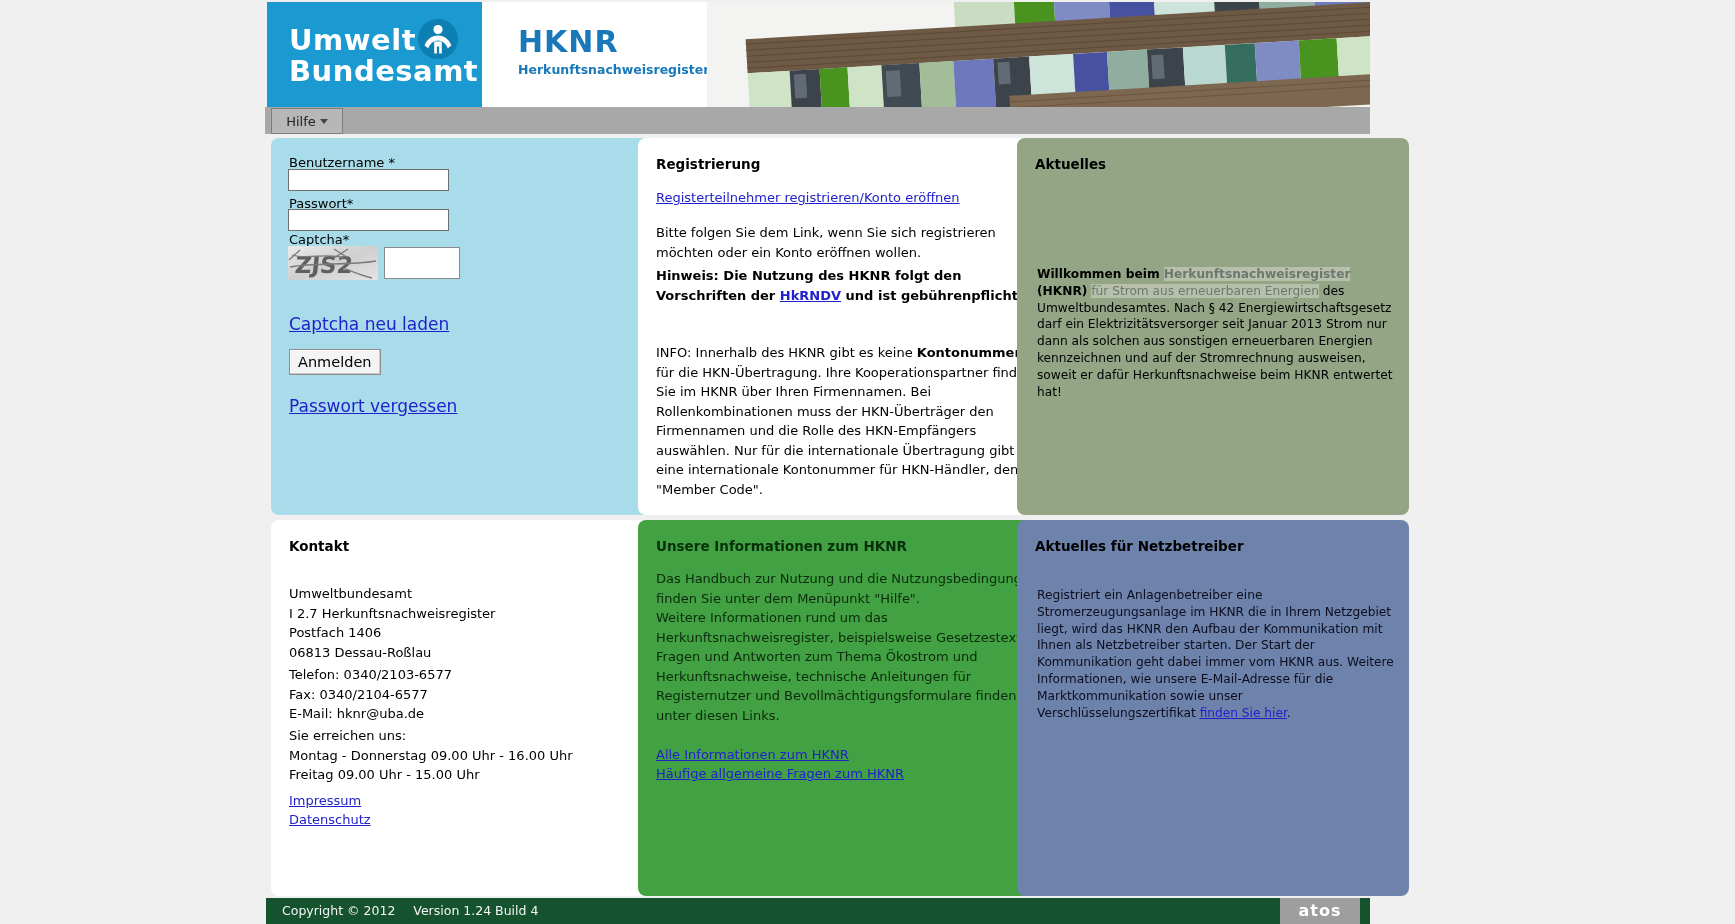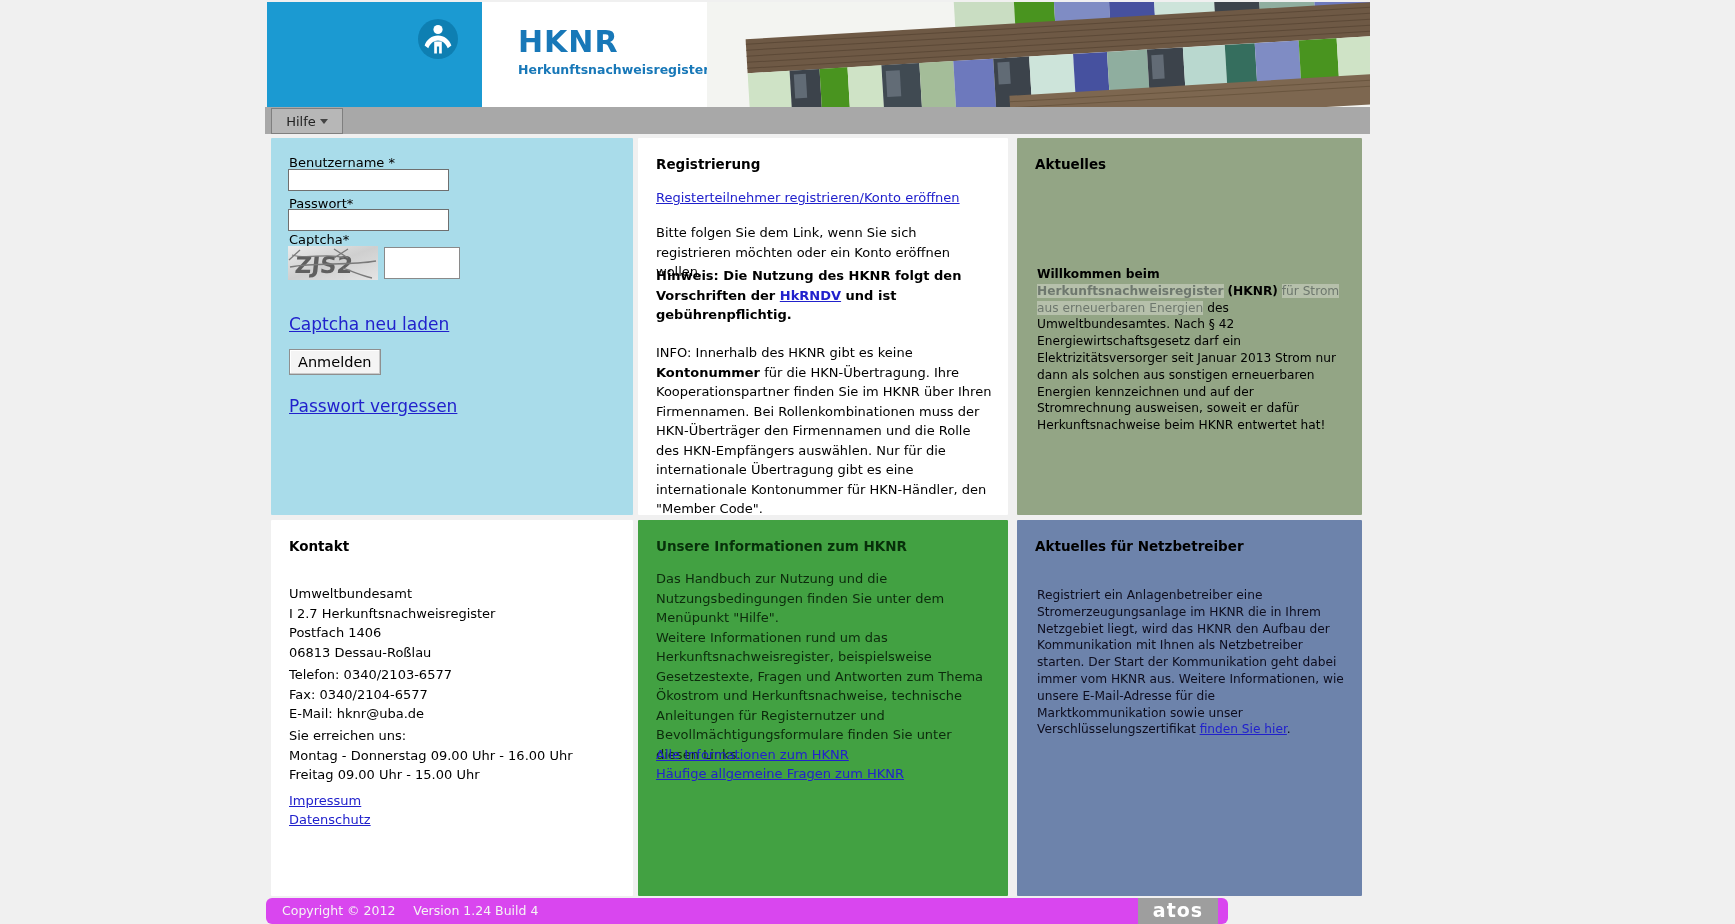--- a/index.html
+++ b/index.html
@@ -21,21 +21,21 @@
   .app-subtitle{position:absolute;left:36px;top:60px;color:#1878b8;font-weight:bold;font-size:12.5px;}
   #photo{position:absolute;left:442px;top:0;width:663px;height:105px;overflow:hidden;background:#f3f4f1;}
 
   
   #menubar{position:absolute;left:0;top:107px;width:1105px;height:27px;background:#a8a8a8;}
   #hilfe-btn{position:absolute;left:6px;top:1px;width:70px;height:24px;background:#b7b7b7;border:1px solid #7f7f7f;
     font-size:13px;color:#222;display:flex;align-items:center;justify-content:center;gap:4px;cursor:pointer;}
   .caret{width:0;height:0;border-left:4px solid transparent;border-right:4px solid transparent;border-top:5px solid #444;}
 
   
-  .panel{position:absolute;border-radius:1px;}
+  .panel{position:absolute;border-radius:8px;padding-left:47px;}
   .row1{top:138px;height:377px;}
   .row2{top:520px;height:376px;}
   .col1{left:6px;width:362px;}
   .col2{left:373px;width:370px;}
   .col3{left:752px;width:345px;}
   #login-panel{background:#a9dcea;}
   #reg-panel{background:#ffffff;}
   #news-panel{background:#93a585;}
   #contact-panel{background:#ffffff;}
   #info-panel{background:#42a142;}
@@ -76,33 +76,37 @@
 
   
   #info-body{position:absolute;left:18px;right:14px;top:49px;white-space:pre-line;color:#0c2b0c;}
   #info-links{position:absolute;left:18px;right:14px;top:225px;font-size:13px;line-height:19.3px;}
   #info-panel .panel-title{color:#07300a;}
 
   
   #netz-body{position:absolute;left:20px;right:14px;top:67px;color:#0d0d1e;}
 
   
-  #footer{position:absolute;left:1px;top:898px;width:962px;height:26px;background:#d946ef;border-radius:6px;}
+  #footer{position:absolute;left:1px;top:898px;width:1104px;height:26px;background:#14532d;}
   #footer-text{position:absolute;left:16px;top:0;height:26px;line-height:26px;color:#f5f5f5;font-size:12.5px;}
   #footer-version{margin-left:18px;}
   #atos-box{position:absolute;right:10px;top:0;width:80px;height:26px;background:#9e9e9e;color:#fff;
-    font-weight:bold;font-size:19px;text-align:center;line-height:25px;letter-spacing:1px;}
+    font-weight:bold;font-size:16px;text-align:center;line-height:25px;letter-spacing:1px;}
 </style>
 </head>
 <body>
 
 <div id="page">
 
   <div id="header">
     <div id="logo-box">
+      <div class="logo-text">
+        <div>Umwelt</div>
+        <div>Bundesamt</div>
+      </div>
       <svg id="logo-icon" viewBox="0 0 42 42">
         <circle cx="21" cy="21" r="20" fill="#0e7fb2"></circle>
         <circle cx="21" cy="11.5" r="4.6" fill="#fff"></circle>
         <path d="M21,17.5 C14.8,17.5 9.8,21.5 7.6,27.4 L11.3,30.2 C13.2,25.2 16.7,22.4 21,22.4 C25.3,22.4 28.8,25.2 30.7,30.2 L34.4,27.4 C32.2,21.5 27.2,17.5 21,17.5 Z" fill="#fff"></path>
         <path d="M17.2,23.5 L17.2,35.5 L19.9,35.5 L19.9,28.5 L22.1,28.5 L22.1,35.5 L24.8,35.5 L24.8,23.5 Z" fill="#fff"></path>
       </svg>
     </div>
 
     <div id="hknr-box">
       <div class="app-title">HKNR</div>

